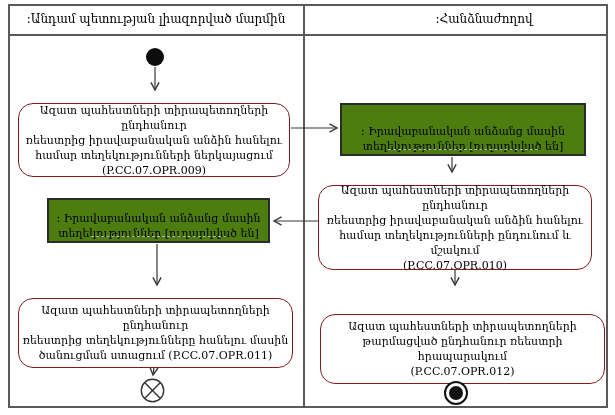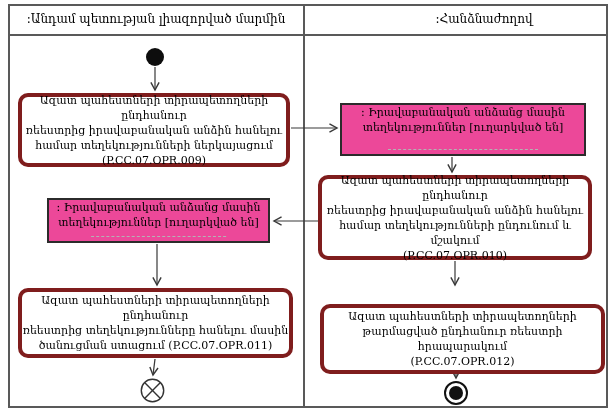--- a/index.html
+++ b/index.html
@@ -6,30 +6,30 @@
   html,body { width:615px; height:415px; background:#ffffff; overflow:hidden; }
   body { position:relative; font-family:"DejaVu Serif","DejaVu Sans",serif; color:#000; }
   .abs { position:absolute; }
   .frame { left:8px; top:4px; width:600px; height:404px; border:2px solid #595959; background:transparent; }
   .lane-divider { left:303px; top:4px; width:2px; height:404px; background:#595959; }
   .header-sep { left:8px; top:34px; width:600px; height:2px; background:#595959; }
   .lane-title { top:4px; height:30px; line-height:30px; text-align:center; font-size:12px; }
   .lane-title.left { left:8px; width:296px; }
   .lane-title.right { left:304px; width:360px; }
   .action {
-    border:4px solid #7f1d1d; border-radius:10px; background:#fff;
-    display:flex; align-items:center; justify-content:center; text-align:center;
+    border:1px solid #7f1d1d; border-radius:15px; background:#fff;
+    display:flex; align-items:center; justify-content:center; text-align:center;margin-top:10px;
   }
   .action .label, .object .label {
     white-space:pre-line; font-size:11px; line-height:15px; display:block; width:100%;
     text-align:center;
   }
   .object {
-    border:2px solid #2b2b2b; background:#ec4899;
-    display:flex; align-items:flex-start; justify-content:center; text-align:center;
+    border:2px solid #2b2b2b; background:#4d7c0f;
+    display:flex; align-items:flex-end; justify-content:center; text-align:center;
     position:absolute;
   }
   .object .dashes {
     position:absolute; bottom:4px; left:50%; transform:translateX(-50%);
     width:62%; border-top:1px dashed #b3b3b3; height:0;
   }
   .initial { left:146px; top:48px; width:18px; height:18px; background:#0d0d0d; border-radius:50%; }
   .final-flow { left:140px; top:378px; width:25px; height:25px; }
   .final-activity { left:444px; top:381px; width:24px; height:24px; border:2px solid #111; border-radius:50%; background:#fff; }
   .final-activity .core { position:absolute; left:3px; top:3px; width:14px; height:14px; background:#111; border-radius:50%; }

